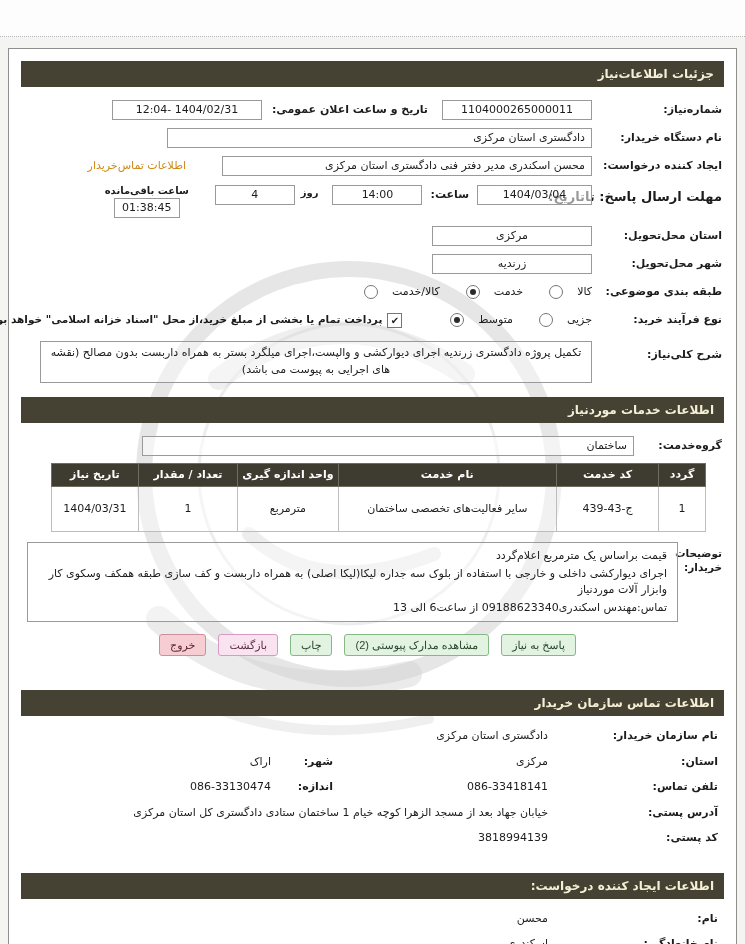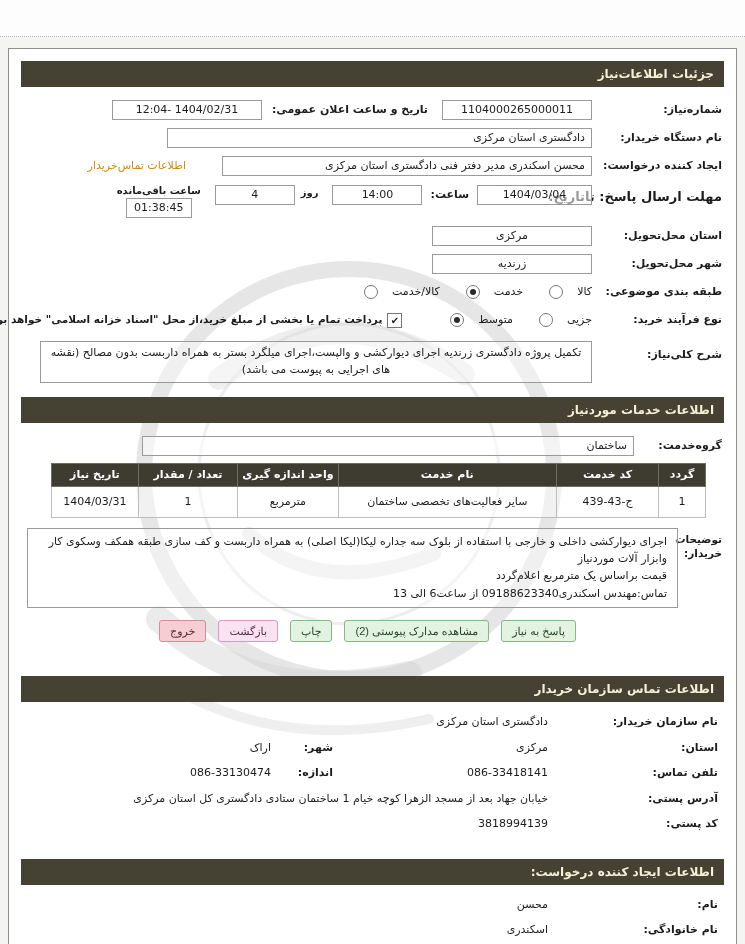--- a/index.html
+++ b/index.html
@@ -19,25 +19,25 @@
   .lbl{font-weight:bold;white-space:nowrap;}
   .lbl.w{width:130px;flex-shrink:0;}
   .box{border:1px solid #9a9a9a;background:rgba(255,255,255,.55);height:20px;display:flex;align-items:center;padding:0 6px;box-sizing:border-box;}
   .center{justify-content:center;}
   .link{color:#cf8a15;cursor:pointer;margin-right:36px;white-space:nowrap;}
   .opt{display:flex;align-items:center;gap:14px;margin-left:26px;cursor:pointer;}
   .radio{width:12px;height:12px;border:1px solid #767676;border-radius:50%;background:#fff;position:relative;flex-shrink:0;}
   .radio.on::after{content:"";position:absolute;inset:3px;background:#2b2b2b;border-radius:50%;}
   .checkbox{width:13px;height:13px;border:1px solid #767676;background:#fff;display:flex;align-items:center;justify-content:center;font-size:10px;color:#222;flex-shrink:0;cursor:pointer;margin-left:5px;}
   .desc-box{border:1px solid #9a9a9a;width:552px;min-height:42px;text-align:center;padding:3px 8px;box-sizing:border-box;background:rgba(255,255,255,.4);}
-  .stack{display:flex;flex-direction:column;align-items:center;margin-right:14px;}
+  .stack{display:flex;flex-direction:column;align-items:center;margin-right:26px;}
   .stack .lbl{font-size:10px;}
   table.svc{border-collapse:collapse;margin:2px 20px 10px;width:655px;background:rgba(255,255,255,.45);}
   table.svc th{background:#3e3b31;color:#fff;font-size:11px;font-weight:bold;height:22px;border:1px solid #6f6c60;padding:0 4px;}
-  table.svc td{border:1px solid #bdbdbd;text-align:center;height:22px;padding:4px 4px;}
+  table.svc td{border:1px solid #bdbdbd;text-align:center;height:22px;padding:11px 4px;}
   .notes-row{display:flex;align-items:flex-start;margin:2px 4px 10px;}
   .notes-lbl{width:44px;flex-shrink:0;font-weight:bold;font-size:10.5px;line-height:1.35;padding-top:4px;}
   .notes-box{border:1px solid #9a9a9a;flex:1;min-height:64px;padding:4px 10px;box-sizing:border-box;text-align:right;background:rgba(255,255,255,.4);margin-left:4px;}
   .notes-box div{margin:1px 0;}
   .btn-row{display:flex;gap:12px;margin:12px 150px 0 0;}
   .btn{border-radius:3px;border:1px solid;height:22px;padding:0 10px;font-size:11px;font-family:Liberation Sans, sans-serif;cursor:pointer;white-space:nowrap;}
   .btn-green{background:#e2f3e2;border-color:#86b886;color:#29472b;}
   .btn-pink{background:#fae3f0;border-color:#d79bbf;color:#5a2d47;}
   .btn-red{background:#f6cdd3;border-color:#cf8f9a;color:#5d2730;}
   .bar2{margin-top:34px;}
@@ -177,22 +177,22 @@
         </tr>
       </tbody>
     </table>
 
     <div class="notes-row">
       <span class="notes-lbl">
         <span style="display:block">توضیحات</span>
         <span style="display:block">خریدار:</span>
       </span>
       <span class="notes-box">
+        <div>قیمت براساس یک مترمربع اعلام‌گردد</div>
         <div>اجرای دیوارکشی داخلی و خارجی با استفاده از بلوک سه جداره لیکا(لیکا اصلی) به همراه داربست و کف سازی طبقه همکف وسکوی کار وابزار آلات موردنیاز</div>
-        <div>قیمت براساس یک مترمربع اعلام‌گردد</div>
         <div>تماس:مهندس اسکندری09188623340 از ساعت6 الی 13</div>
       </span>
     </div>
 
     <div class="btn-row">
       <button class="btn btn-green">پاسخ به نیاز</button>
       <button class="btn btn-green">مشاهده مدارک پیوستی (2)</button>
       <button class="btn btn-green">چاپ</button>
       <button class="btn btn-pink">بازگشت</button>
       <button class="btn btn-red">خروج</button>

